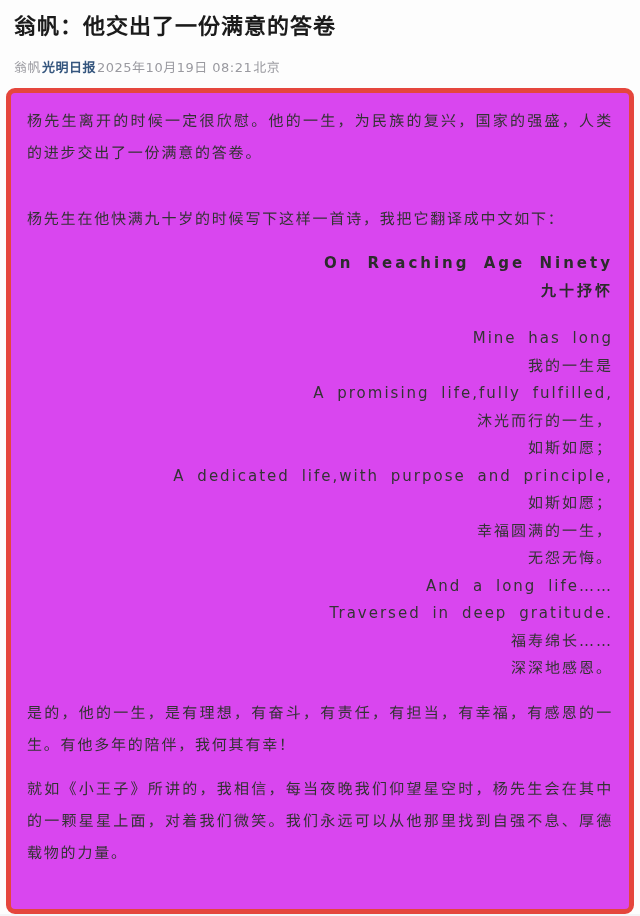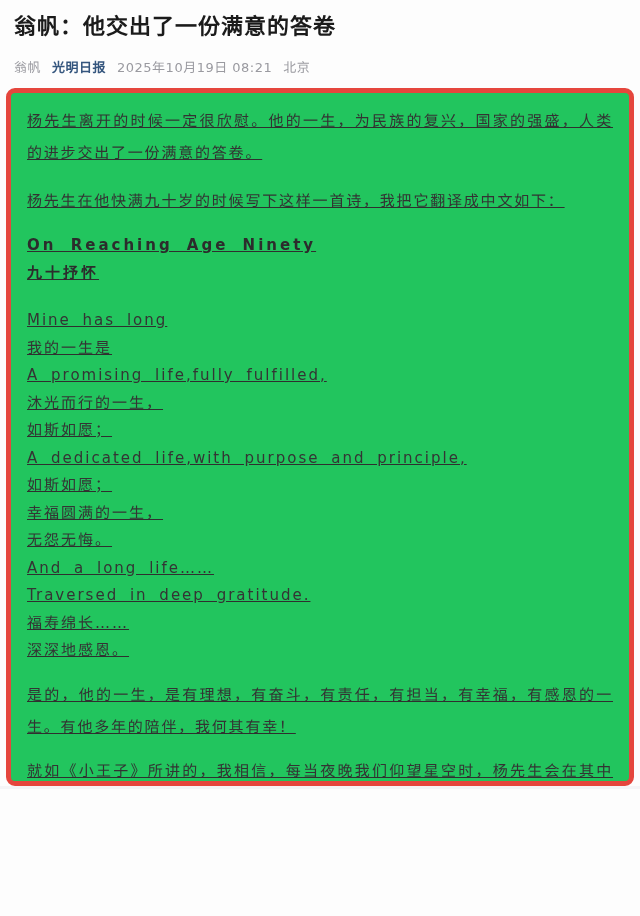--- a/index.html
+++ b/index.html
@@ -19,48 +19,47 @@
     font-weight: 700;
     letter-spacing: 1px;
     color: #1b1b1b;
   }
   .byline {
     margin: 15px 14px 0;
     font-size: 13px;
     color: #9a9aa0;
     display: flex;
     align-items: center;
-    gap: 11px;
+    gap: 1px;
     letter-spacing: 0.5px;
   }
   .byline .source-link {
     color: #35567e;
     font-weight: 700;
     text-decoration: none;
     cursor: pointer;
   }
   .annotation-box {
     margin: 12px 6px 0;
     border: 5px solid #e5463d;
     border-radius: 9px;
-    background: #22c55e;
+    background: #d946ef;
     padding: 12px 16px 4px;
-    height: 698px;
+    height: 826px;
     overflow: hidden;
-    text-decoration: underline;
   }
   .para {
     font-size: 15px;
     line-height: 32px;
     letter-spacing: 1.8px;
     text-align: justify;
     color: #333333;
   }
-  .para + .para { margin-top: 16px; }
-  .poem { text-align: left; }
+  .para + .para { margin-top: 34px; }
+  .poem { text-align: right; }
   .poem-title { margin-top: 14px; }
   .poem-title-line {
     font-size: 15px;
     line-height: 28px;
     font-weight: 700;
     letter-spacing: 3px;
     word-spacing: 6px;
     color: #2c2c2c;
   }
   .poem-body { margin-top: 20px; }

